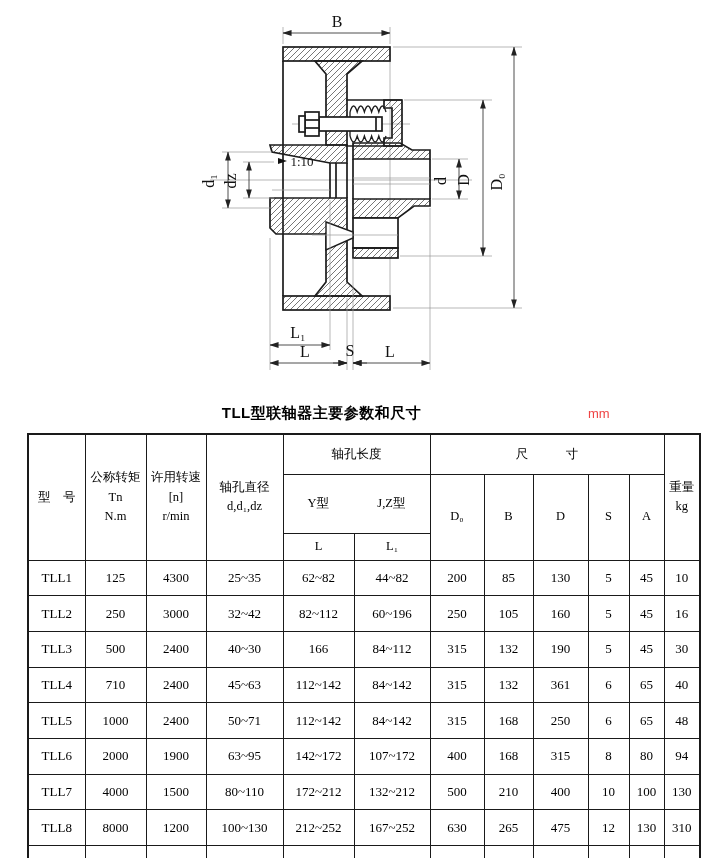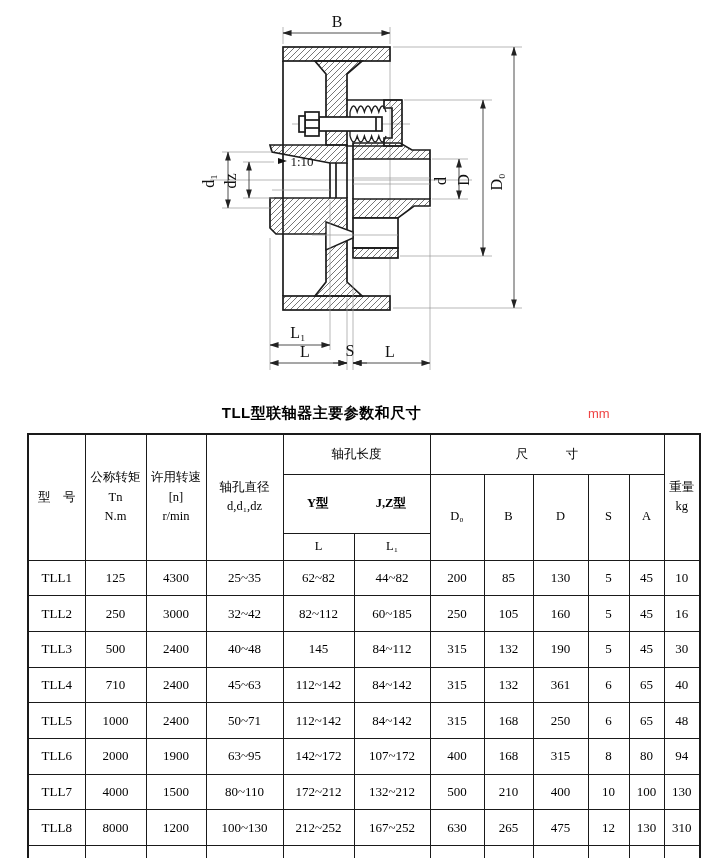--- a/index.html
+++ b/index.html
@@ -23,21 +23,21 @@
   
   #ptable{position:absolute;left:27px;top:433px;width:672px;border-collapse:collapse;
           table-layout:fixed;border:2px solid #1a1a1a;}
   #ptable th,#ptable td{border:1px solid #1a1a1a;text-align:center;vertical-align:middle;
           padding:0;font-weight:normal;color:#000;overflow:hidden;}
   #ptable th{font-size:12.5px;white-space:pre-line;line-height:1.55;
              font-family:"Liberation Serif","DejaVu Serif",serif;}
   #ptable td{font-size:13px;font-family:"Liberation Serif","DejaVu Serif",serif;height:34.7px;}
   .hr1{height:40px;} .hr2{height:30px;} .hr3{height:27px;}
   th.gap2{line-height:1.9;}
-  .yjz{display:flex;justify-content:space-around;align-items:flex-start;width:100%;font-weight:bold;}
+  .yjz{display:flex;justify-content:space-around;align-items:flex-start;width:100%;}
 </style>
 </head>
 <body>
 
 <div id="page">
 
   <svg id="draw" viewBox="0 0 725 400" xmlns="http://www.w3.org/2000/svg">
     <defs>
       <pattern id="h" patternUnits="userSpaceOnUse" width="6" height="6">
         <path d="M-1,7 L7,-1" stroke="#3c3c3c" stroke-width="0.7"></path>
@@ -206,34 +206,34 @@
           <td>5</td>
           <td>45</td>
           <td>10</td>
         </tr>
         <tr>
           <td>TLL2</td>
           <td>250</td>
           <td>3000</td>
           <td>32~42</td>
           <td>82~112</td>
-          <td>60~185</td>
+          <td>60~196</td>
           <td>250</td>
           <td>105</td>
           <td>160</td>
           <td>5</td>
           <td>45</td>
           <td>16</td>
         </tr>
         <tr>
           <td>TLL3</td>
           <td>500</td>
           <td>2400</td>
-          <td>40~48</td>
-          <td>145</td>
+          <td>40~30</td>
+          <td>166</td>
           <td>84~112</td>
           <td>315</td>
           <td>132</td>
           <td>190</td>
           <td>5</td>
           <td>45</td>
           <td>30</td>
         </tr>
         <tr>
           <td>TLL4</td>

